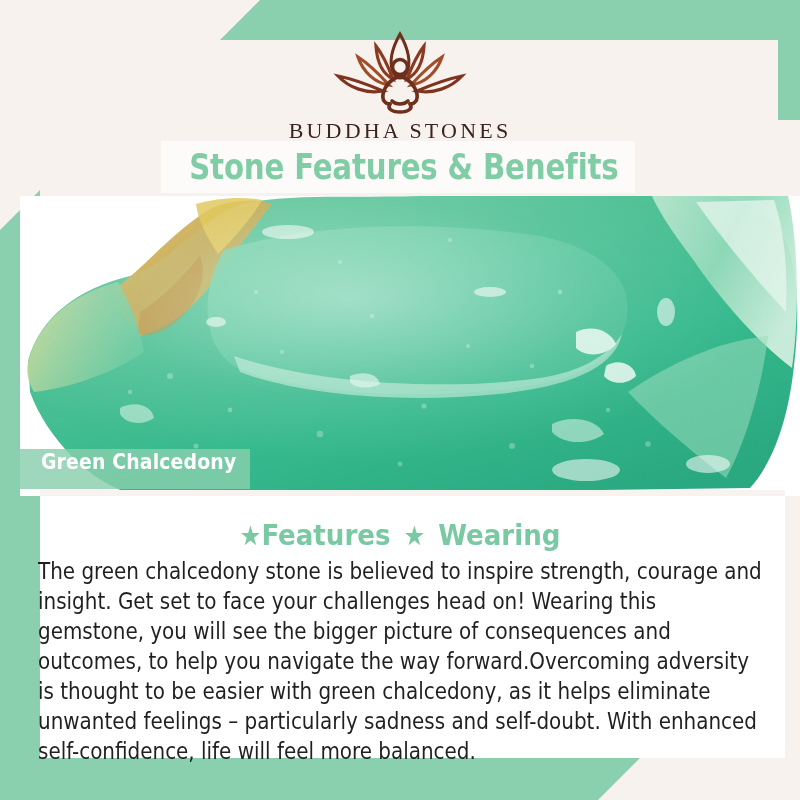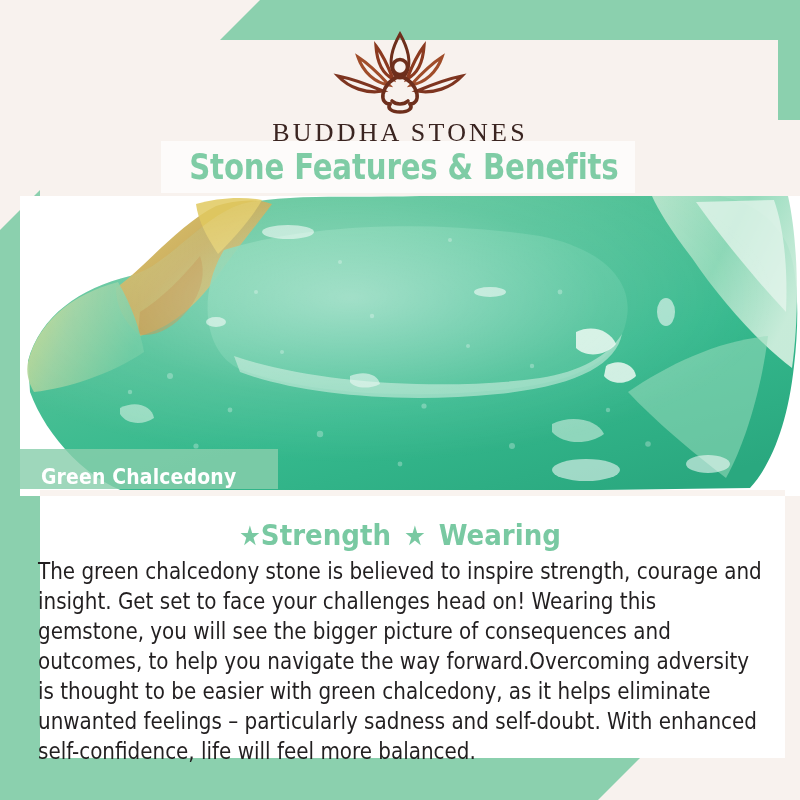--- a/index.html
+++ b/index.html
@@ -75,21 +75,21 @@
     width: 260px;
     text-align: center;
   }
   .logo-mark {
     display: block;
     margin: 0 auto;
   }
   .brand-name {
     margin-top: 2px;
     font-family: "Liberation Serif", serif;
-    font-size: 26px;
+    font-size: 22px;
     letter-spacing: 3.2px;
     color: #3a2420;
     font-weight: 400;
     white-space: nowrap;
   }
 
   
   .title-banner {
     position: absolute;
     top: 141px;
@@ -125,25 +125,25 @@
     display: block;
     width: 780px;
     height: 300px;
   }
 
   
   .stone-badge {
     position: absolute;
     left: 20px;
     top: 449px;
-    width: 258px;
+    width: 230px;
     height: 40px;
     background: rgba(137, 206, 172, 0.82);
     display: flex;
-    align-items: flex-end;
+    align-items: flex-start;
   }
   .stone-badge span {
     font-family: "DejaVu Sans Condensed", "Liberation Sans Narrow", "Liberation Sans", sans-serif;
     font-weight: bold;
     font-size: 22px;
     color: #ffffff;
     padding-left: 22px;
     letter-spacing: 0.2px;
     transform: scaleX(0.95);
     transform-origin: left center;
@@ -343,18 +343,18 @@
   </div>
 
   <div class="stone-badge">
     <span>Green Chalcedony</span>
   </div>
 
   <div class="cream-strip"></div>
   <div class="content"></div>
 
   <div class="headline">
-    <span class="star">★</span><span>Strength</span><span class="gap"></span><span class="star">★</span><span class="gap"></span><span>Wearing</span>
+    <span class="star">★</span><span>Features</span><span class="gap"></span><span class="star">★</span><span class="gap"></span><span>Wearing</span>
   </div>
 
   <div class="body-copy">The green chalcedony stone is believed to inspire strength, courage and insight. Get set to face your challenges head on! Wearing this gemstone, you will see the bigger picture of consequences and outcomes, to help you navigate the way forward.Overcoming adversity is thought to be easier with green chalcedony, as it helps eliminate unwanted feelings – particularly sadness and self-doubt. With enhanced self-confidence, life will feel more balanced.</div>
 
 </div>
 
 </body></html>

